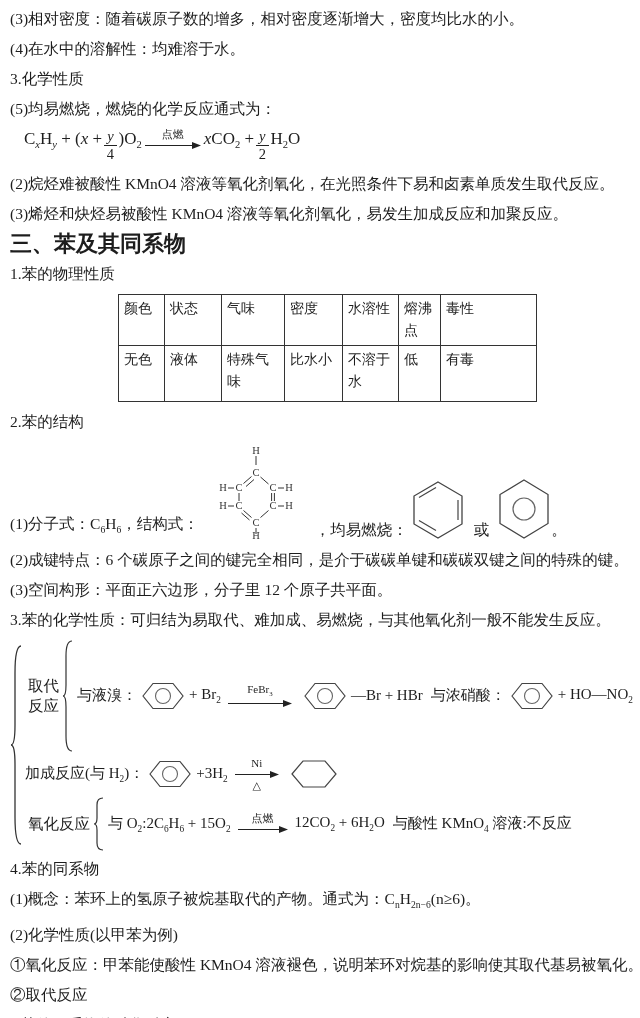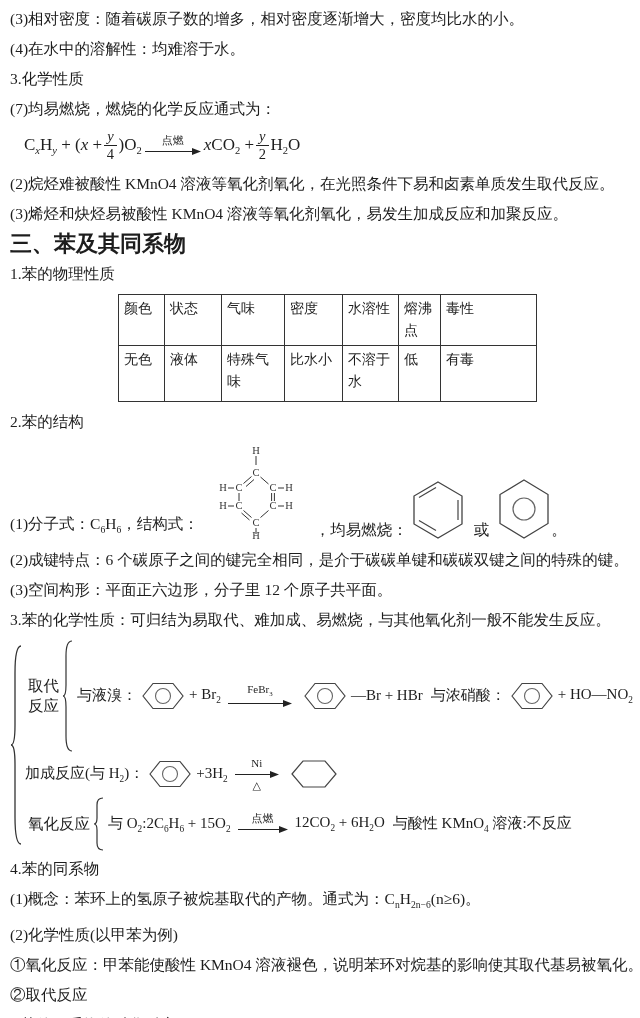--- a/index.html
+++ b/index.html
@@ -9,21 +9,21 @@
     font-family:"Liberation Serif","DejaVu Serif",serif;
     font-size:15.5px; overflow:hidden;
   }
   .page { padding:9px 10px 0 10px; }
   .para { margin:0 0 10px 0; line-height:20px; white-space:nowrap; }
   .bold { font-weight:bold; font-size:22px; }
   sub { font-size:0.62em; }
   i { font-style:italic; }
 
   
-  .equation { display:flex; align-items:center; margin:2px 0 12px 14px; font-size:17px; }
+  .equation { display:flex; margin:2px 0 12px 14px; font-size:17px; }
   .frac { display:inline-flex; flex-direction:column; align-items:center; line-height:1.05; margin:0 2px; font-size:14.5px; }
   .frac .num { border-bottom:1px solid #222; padding:0 3px 1px; font-style:italic; }
   .frac .den { padding-top:1px; }
 
   
   .rxn { display:inline-flex; flex-direction:column; align-items:center; line-height:1; margin:0 3px; }
   .rxn .above, .rxn .below { font-size:11px; white-space:nowrap; }
   .rxn .above { margin-bottom:1px; }
   .rxn .below { margin-top:1px; }
 
@@ -52,21 +52,21 @@
   .brace-svg { flex:none; }
 </style>
 </head>
 <body>
 
 <div class="page">
 
   <p class="para">(3)相对密度：随着碳原子数的增多，相对密度逐渐增大，密度均比水的小。</p>
   <p class="para">(4)在水中的溶解性：均难溶于水。</p>
   <p class="para">3.化学性质</p>
-  <p class="para">(7)均易燃烧，燃烧的化学反应通式为：</p>
+  <p class="para">(5)均易燃烧，燃烧的化学反应通式为：</p>
 
   <div class="equation">
     <span>C<sub><i>x</i></sub>H<sub><i>y</i></sub> + (<i>x</i> + </span>
     <span class="frac">
       <span class="num">y</span>
       <span class="den">4</span>
     </span>
     <span>)O<sub>2</sub></span>
     <span class="rxn">
       <span class="above">点燃</span>

